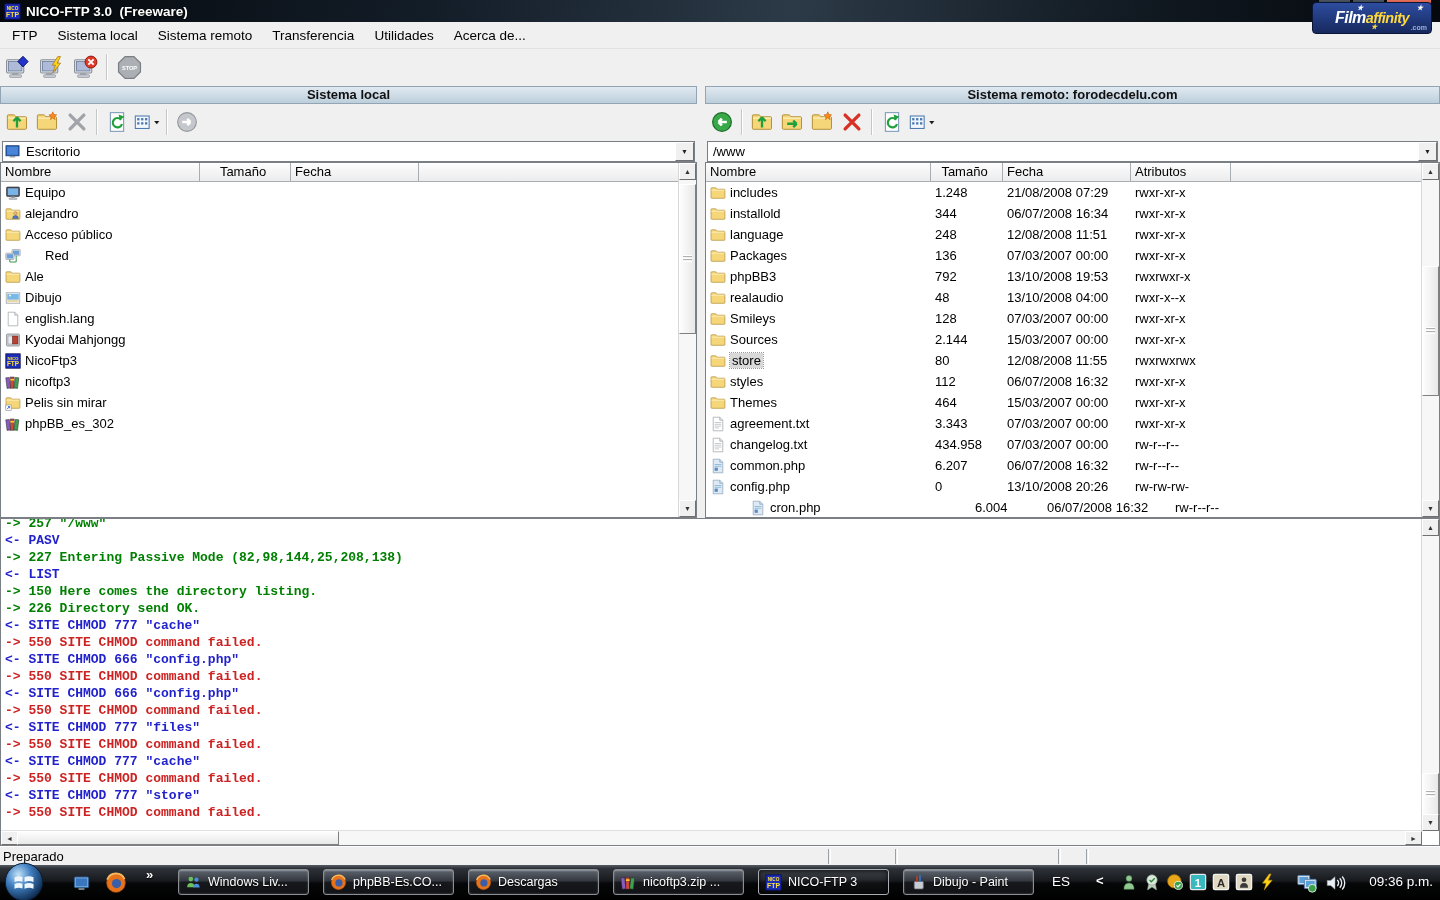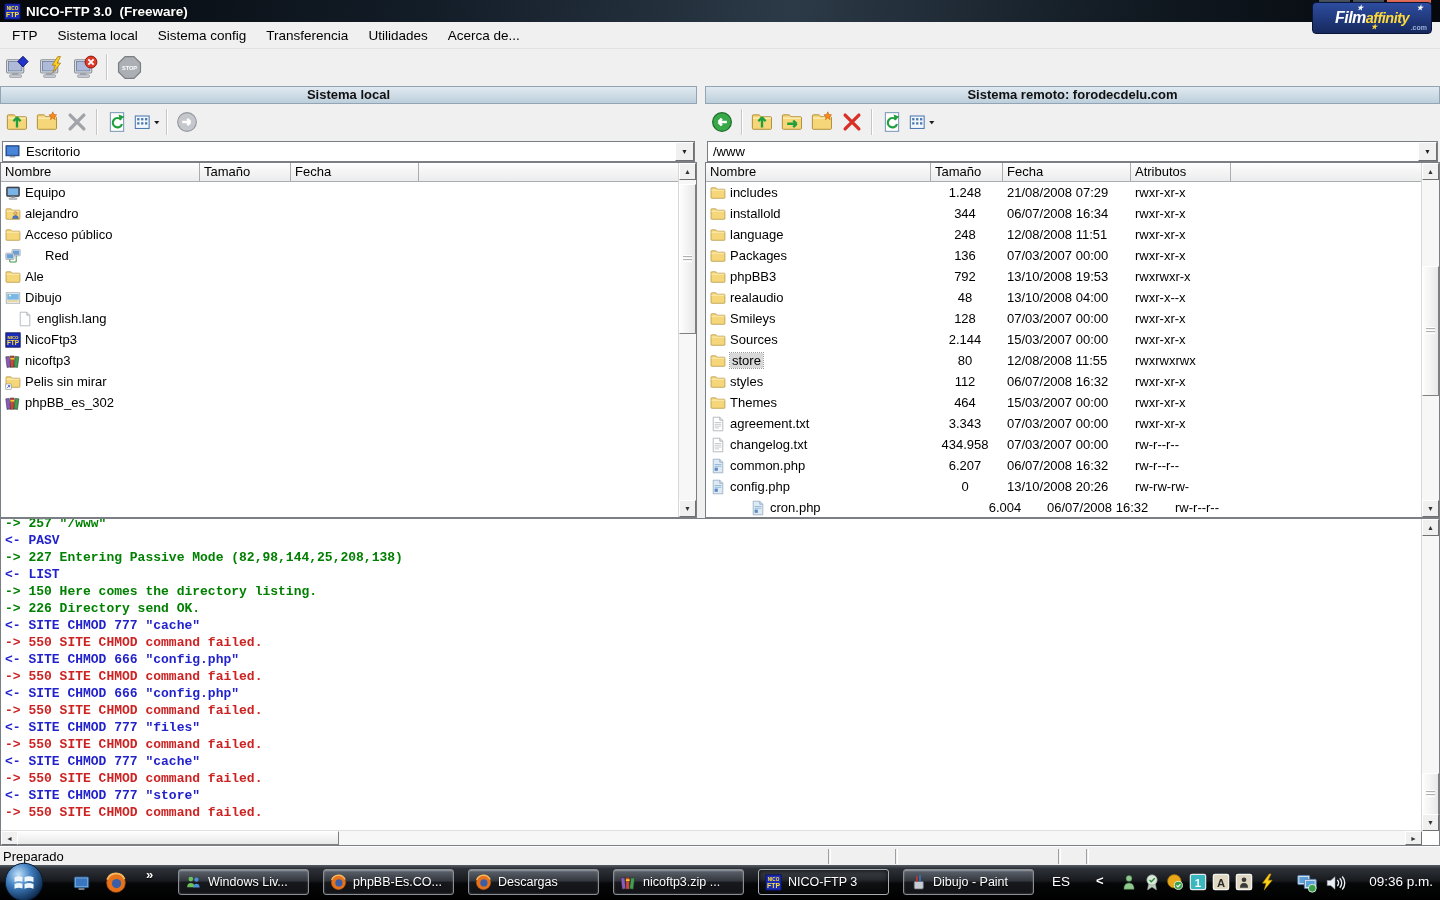--- a/index.html
+++ b/index.html
@@ -62,27 +62,27 @@
   .combo.remote .ctext{padding-left:5px;}
   .combo-btn{width:17px;height:17px;background:#f0f0f0;border:1px solid;border-color:#fff #707070 #707070 #fff;
     display:flex;align-items:center;justify-content:center;}
   .combo-btn::before{content:"▼";font-size:7px;color:#222;}
 
   .listview{position:absolute;top:162px;height:354px;background:#fff;border:1px solid #7a7f85;overflow:hidden;}
   .listview.local{left:0;width:695px;} .listview.remote{left:705px;width:733px;}
   .lv-header{display:flex;height:19px;font-size:13px;}
   .hcell{background:linear-gradient(#fdfdfd,#ececec);border-right:1px solid #a8adb2;border-bottom:1px solid #a8adb2;
     box-shadow:inset 0 1px 0 #fff;padding:1px 4px 0 4px;box-sizing:border-box;white-space:nowrap;overflow:hidden;}
-  .hcell.ra{text-align:left;padding-right:8px;}
+  .hcell.ra{text-align:center;padding-right:8px;}
   .hfill{flex:1;background:linear-gradient(#fdfdfd,#ececec);border-bottom:1px solid #a8adb2;box-shadow:inset 0 1px 0 #fff;}
   .lv-rows{font-size:13px;}
   .lv-row{display:flex;height:21px;align-items:center;}
   .cell{box-sizing:border-box;white-space:nowrap;overflow:hidden;padding-left:4px;display:flex;align-items:center;height:21px;}
   .cell .icon{width:16px;height:16px;margin-right:4px;flex:none;}
-  .cell.ra{display:block;text-align:center;padding-right:8px;line-height:21px;}
+  .cell.ra{display:block;text-align:left;padding-right:8px;line-height:21px;}
   .cell.plain{display:block;line-height:21px;}
   .namesel{background:#d9d9d9;outline:1px dotted #9a9a9a;padding:0 2px;}
 
   
   .vscroll{position:absolute;width:17px;background:#f7f7f7;border-left:1px solid #d8d8d8;}
   .sbtn{position:absolute;left:0;width:15px;height:15px;background:#f0f0f0;border:1px solid;border-color:#fff #707070 #707070 #fff;
     display:flex;align-items:center;justify-content:center;font-size:7px;color:#333;}
   .sbtn.up::before{content:"▲";} .sbtn.down::before{content:"▼";}
   .sbtn.left::before{content:"◄";} .sbtn.right::before{content:"►";}
   .sthumb{position:absolute;left:0;width:15px;background:linear-gradient(90deg,#fdfdfd,#e8e8e8);
@@ -388,21 +388,21 @@
         </div>
       <div class="wbtn close">
           <span class="glyph-close"></span>
         </div>
     </div>
   </div>
 
   <div class="menubar" id="menubar">
       <span class="menu-item">FTP</span>
       <span class="menu-item">Sistema local</span>
-      <span class="menu-item">Sistema config</span>
+      <span class="menu-item">Sistema remoto</span>
       <span class="menu-item">Transferencia</span>
       <span class="menu-item">Utilidades</span>
       <span class="menu-item">Acerca de...</span>
     </div>
 
   <div class="toolbar" id="main-toolbar">
       <div class="tb-btn">
         <svg class="icon">
           <use href="#sym-conn"></use>
         </svg>
@@ -578,25 +578,33 @@
         </div>
         <div class="lv-row">
           <div class="cell" style="width: 199px;">
             <svg class="icon">
               <use href="#sym-picture"></use>
             </svg>
             <span>Dibujo</span>
           </div>
         </div>
         <div class="lv-row">
-          <div class="cell" style="width: 199px; margin-left: 12px;">
+          <div class="cell" style="width: 199px;">
             <svg class="icon">
               <use href="#sym-doc"></use>
             </svg>
             <span>english.lang</span>
+          </div>
+        </div>
+        <div class="lv-row">
+          <div class="cell" style="width: 199px;">
+            <svg class="icon">
+              <use href="#sym-app"></use>
+            </svg>
+            <span>Kyodai Mahjongg</span>
           </div>
         </div>
         <div class="lv-row">
           <div class="cell" style="width: 199px;">
             <svg class="icon">
               <use href="#sym-nico"></use>
             </svg>
             <span>NicoFtp3</span>
           </div>
         </div>

